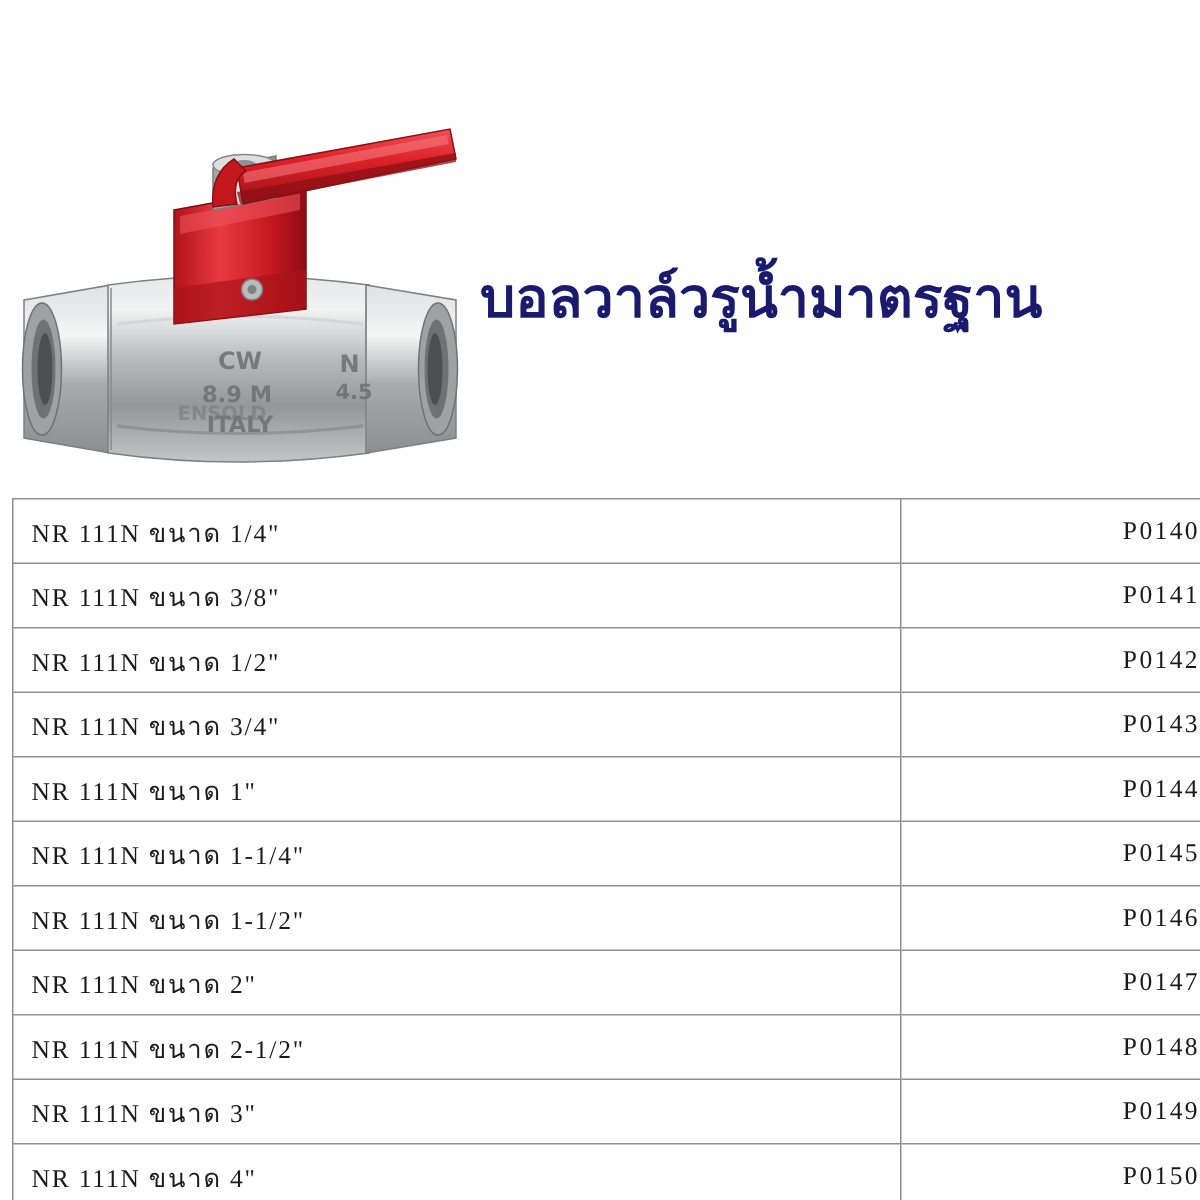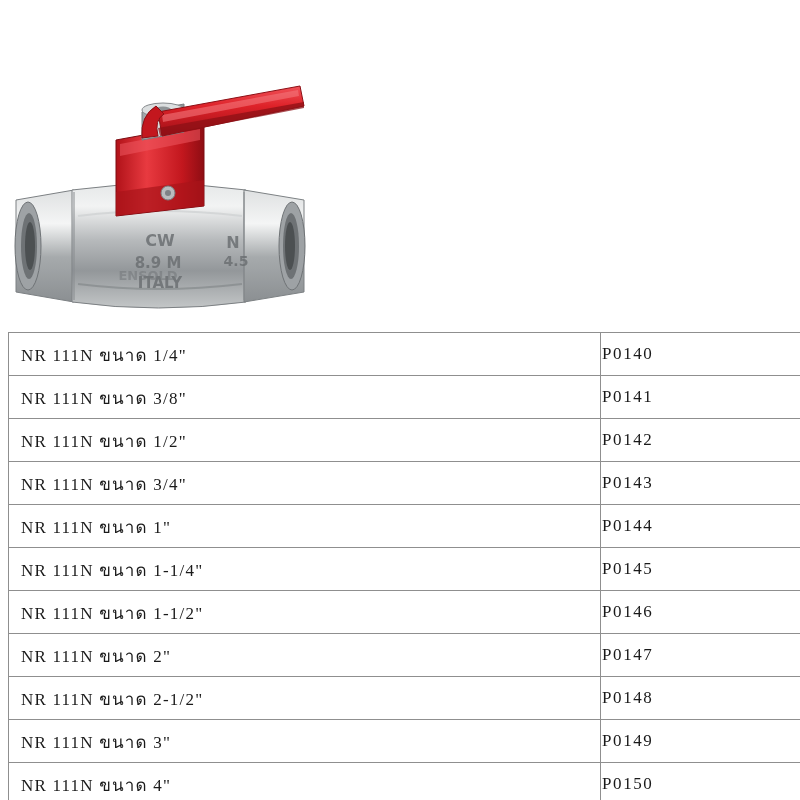--- a/index.html
+++ b/index.html
@@ -58,21 +58,21 @@
     font-size: 17px;
     color: #1a1a1a;
     letter-spacing: 1.2px;
   }
   .spec-table td.name-cell {
     padding-left: 12px;
     text-align: left;
     width: 578px;
   }
   .spec-table td.code-cell {
-    text-align: left;
+    text-align: right;
     width: 198px;
     letter-spacing: 1.6px;
   }
 
   .watermark {
     position: absolute;
     left: 548px;
     top: 724px;
     font-family: "Liberation Serif", serif;
     font-size: 13px;
@@ -163,20 +163,21 @@
 
       <g>
         <path d="M150 72 L292 46 L296 66 L154 96 Z" fill="url(#redLever)" stroke="#8c0f15" stroke-width="1"></path>
         <path d="M154 75 L290 50 L291 56 L155 82 Z" fill="#f4767c" opacity="0.6"></path>
         <path d="M150 88 L296 62 L296 68 L152 96 Z" fill="#8c1016" opacity="0.75"></path>
         <path d="M148 66 Q132 76 134 98 L150 96 Q146 80 156 74 Z" fill="#c3171e" stroke="#8c0f15" stroke-width="1"></path>
       </g>
     </svg>
   </div>
 
+  <div class="product-title">บอลวาล์วรูน้ำมาตรฐาน</div>
 </div>
 
 <table class="spec-table">
   <tbody>
     <tr>
       <td class="name-cell">NR 111N ขนาด 1/4"</td>
       <td class="code-cell">P0140</td>
     </tr>
     <tr>
       <td class="name-cell">NR 111N ขนาด 3/8"</td>

